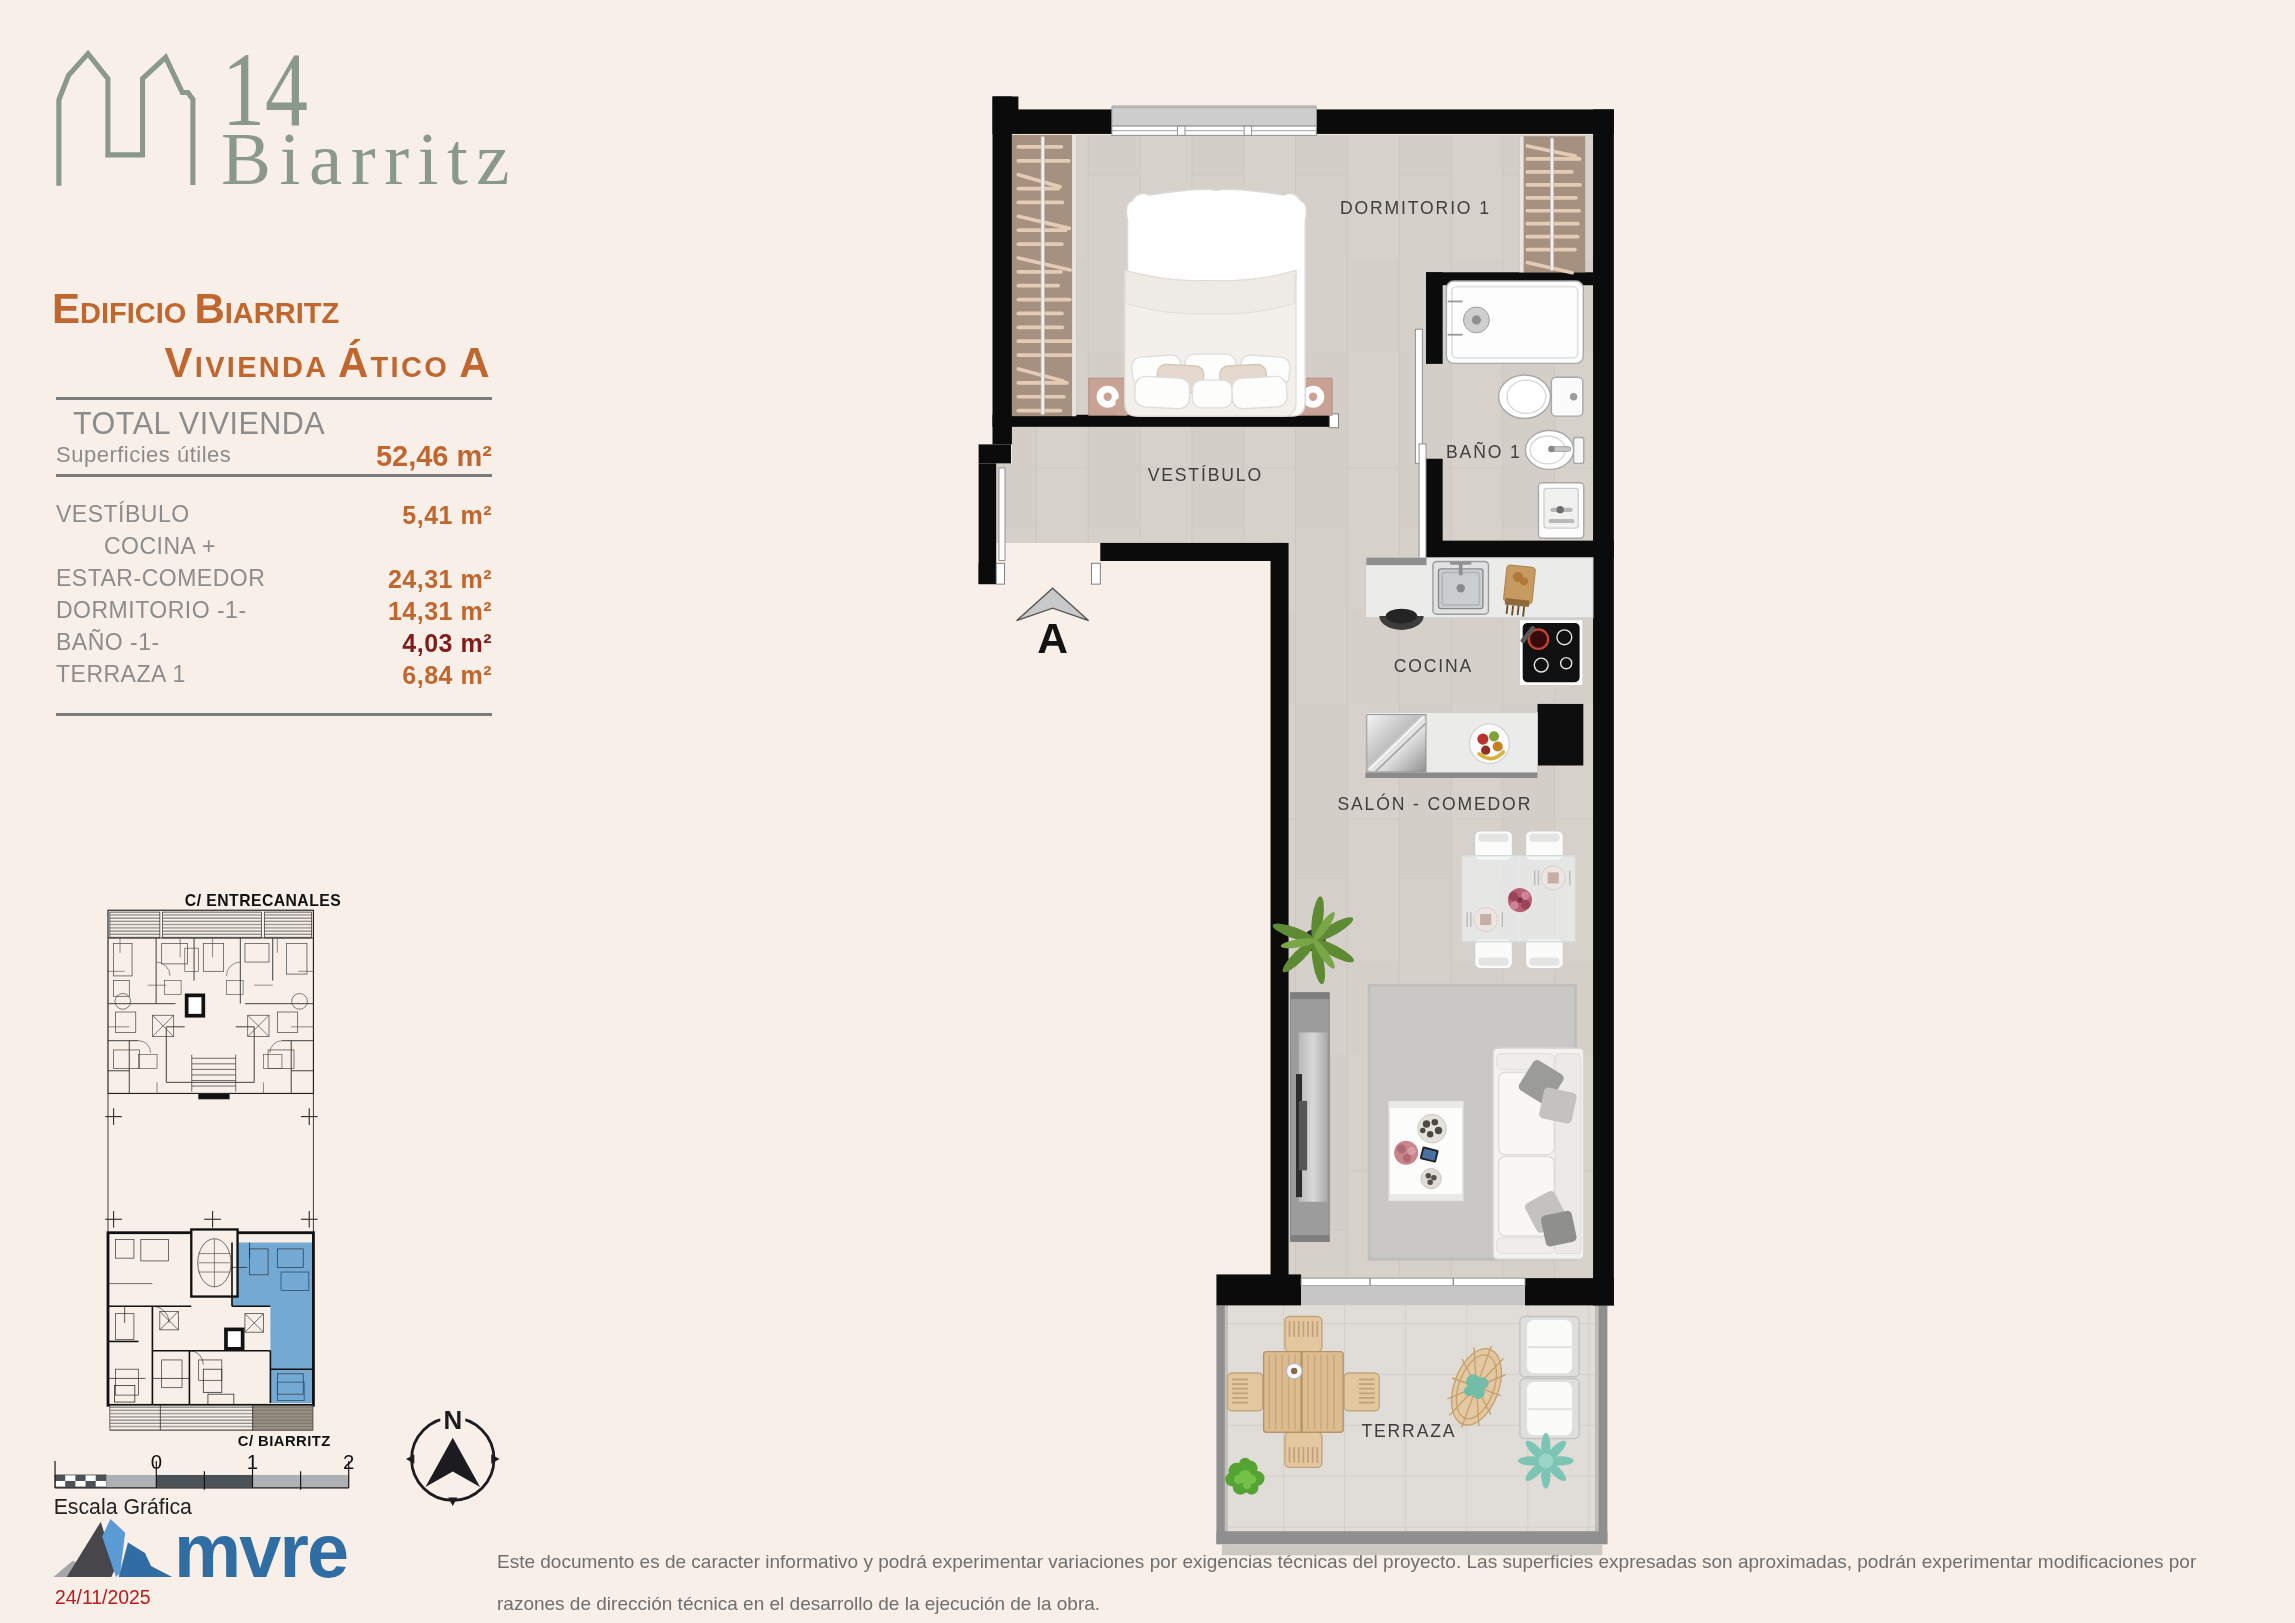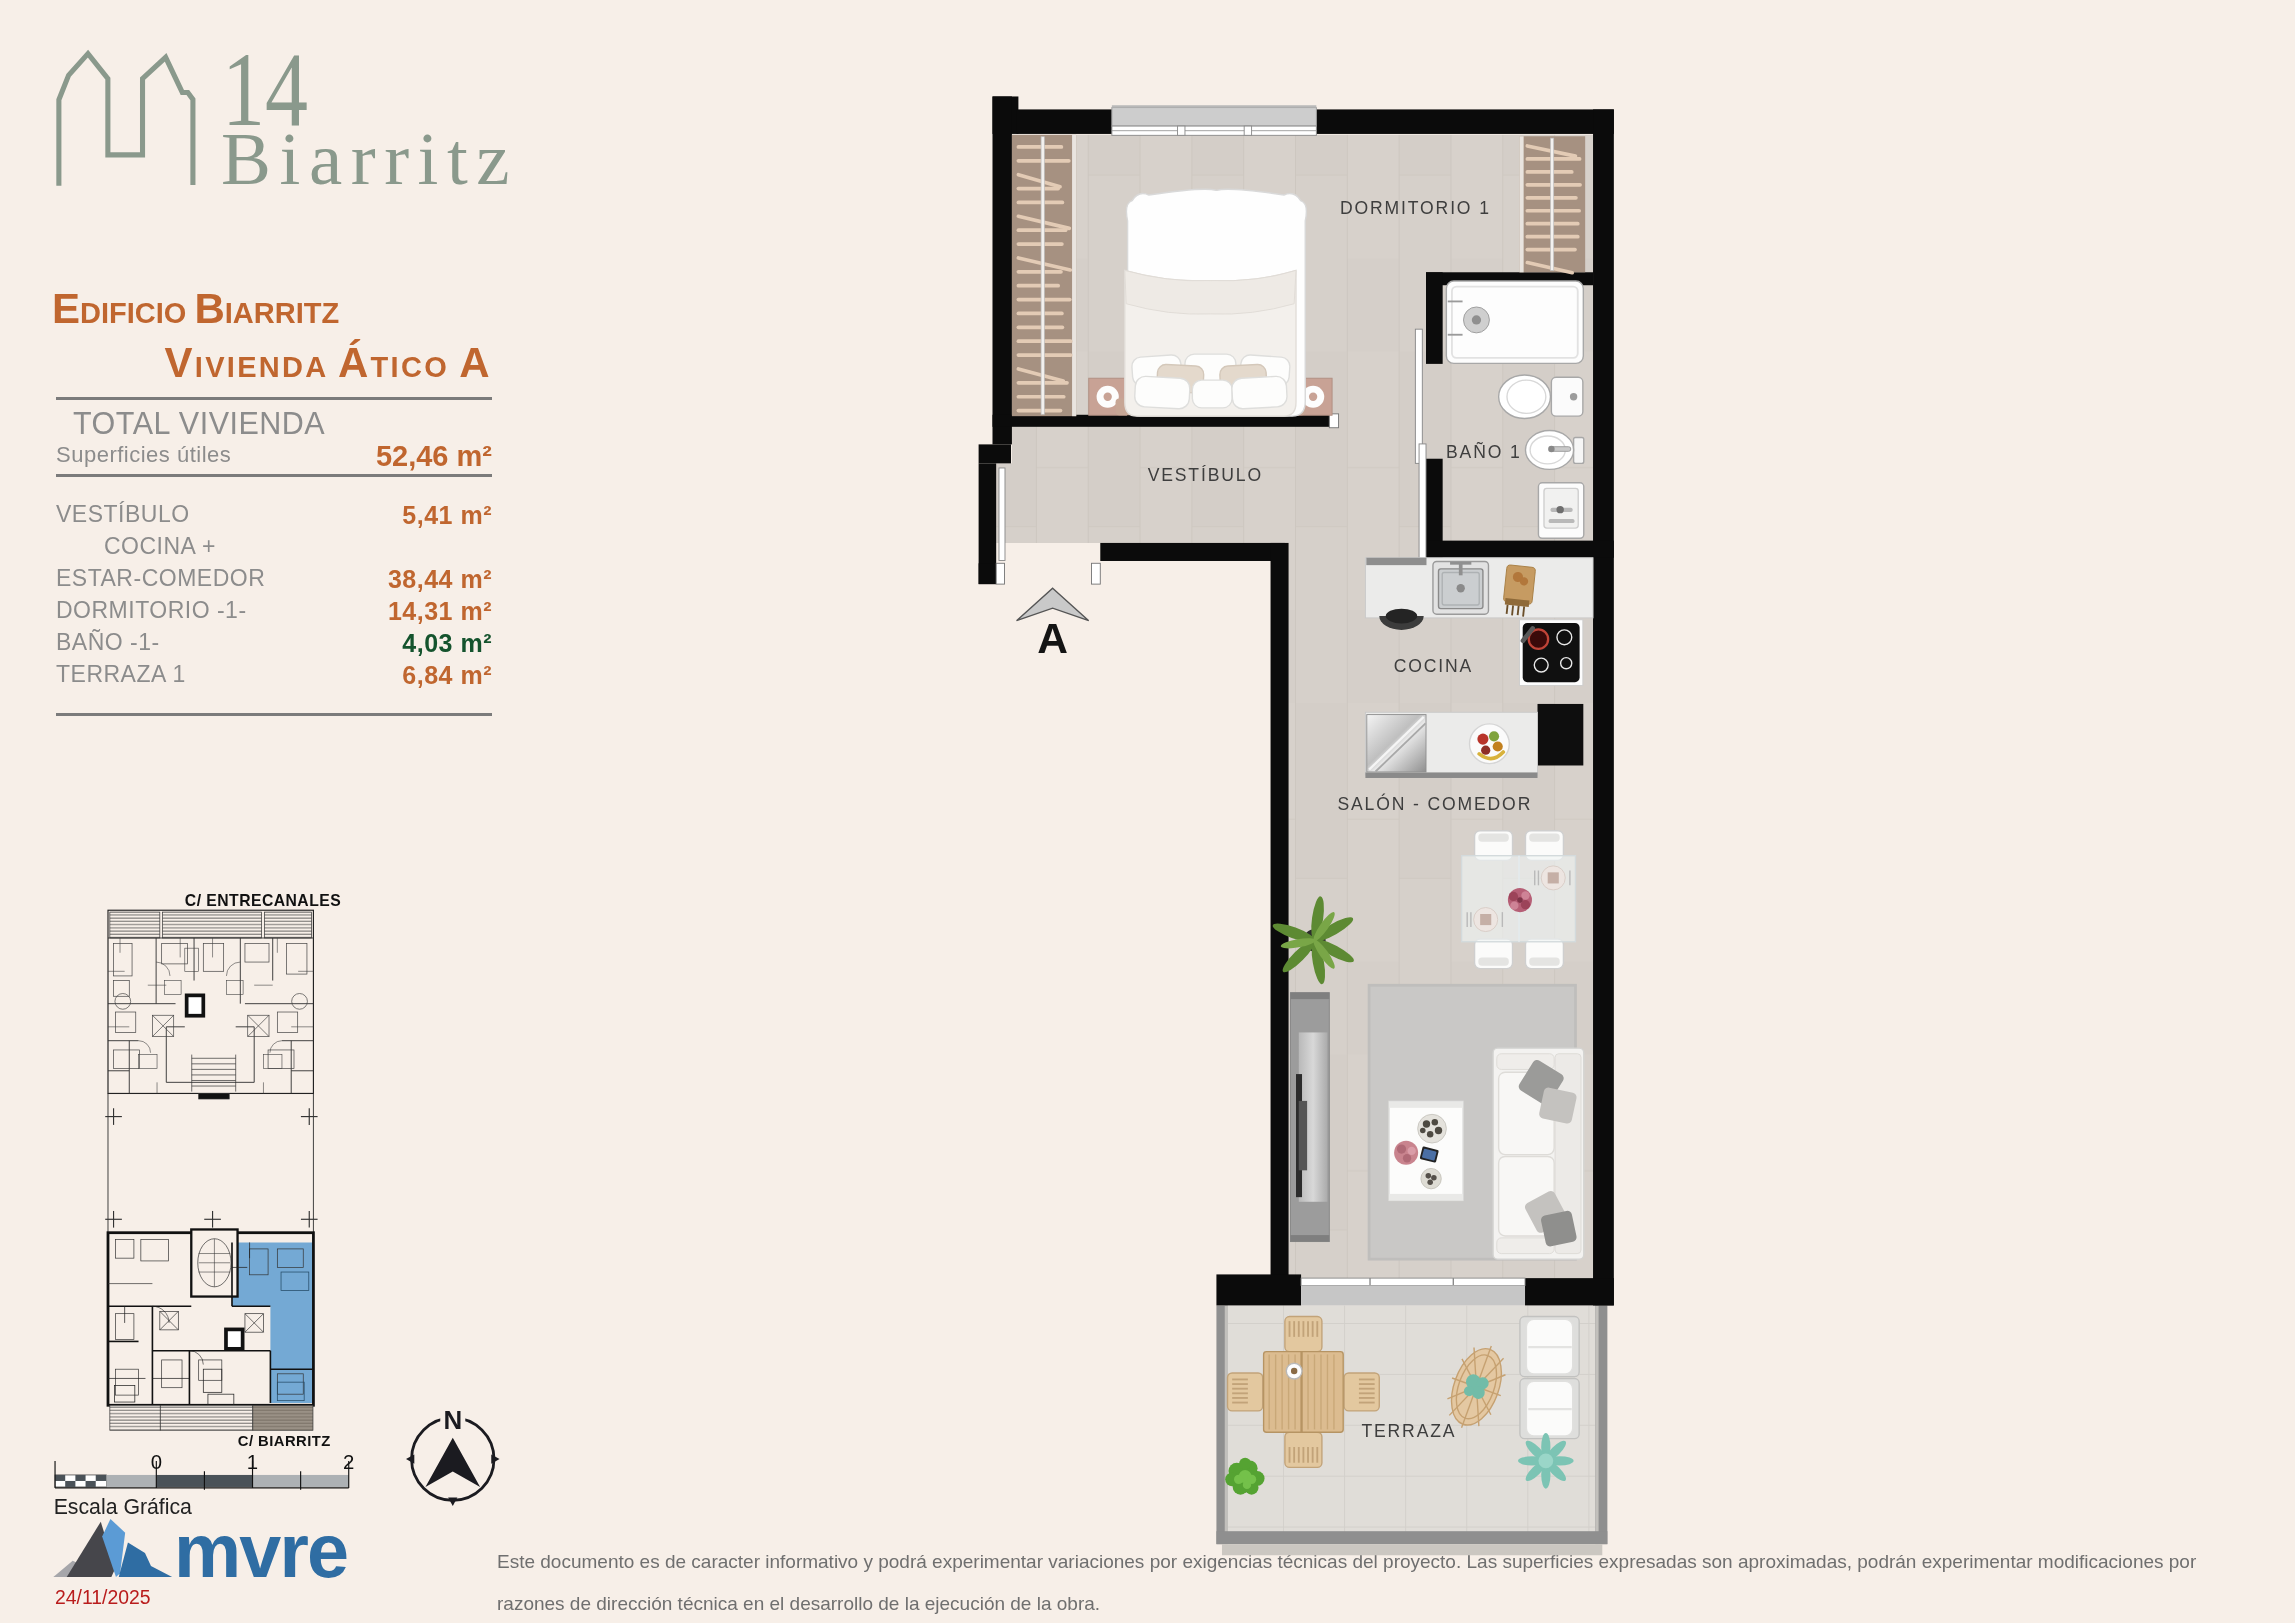--- a/index.html
+++ b/index.html
@@ -35,23 +35,23 @@
 
 <div class="abs" style="left:56px;top:442px;color:#8C8C8C;font-size:22px;letter-spacing:0.5px;">Superficies útiles</div>
 
 <div class="abs" style="left:56px;top:440px;width:436px;color:#C0662F;font-size:29px;font-weight:bold;text-align:right;">52,46 m²</div>
 
 <div class="abs" style="left:56px;top:474px;width:436px;height:2.8px;background:#7B7B7B;"></div>
 
 <div class="abs" style="left:56px;top:501px;width:436px;font-size:23px;color:#8C8C8C;letter-spacing:0.5px;">
   <div style="height:32px;position:relative;">VESTÍBULO<span style="position:absolute;right:0;color:#C0662F;font-weight:bold;font-size:25px;">5,41 m²</span></div>
   <div style="height:32px;position:relative;margin-left:48px;">COCINA +</div>
-  <div style="height:32px;position:relative;">ESTAR-COMEDOR<span style="position:absolute;right:0;color:#C0662F;font-weight:bold;font-size:25px;">38,44 m²</span></div>
+  <div style="height:32px;position:relative;">ESTAR-COMEDOR<span style="position:absolute;right:0;color:#C0662F;font-weight:bold;font-size:25px;">24,31 m²</span></div>
   <div style="height:32px;position:relative;">DORMITORIO -1-<span style="position:absolute;right:0;color:#C0662F;font-weight:bold;font-size:25px;text-align:center;">14,31 m²</span></div>
-  <div style="height:32px;position:relative;">BAÑO -1-<span style="position:absolute;right:0;color:#14532d;font-weight:bold;font-size:25px;">4,03 m²</span></div>
+  <div style="height:32px;position:relative;">BAÑO -1-<span style="position:absolute;right:0;color:#7f1d1d;font-weight:bold;font-size:25px;">4,03 m²</span></div>
   <div style="height:32px;position:relative;">TERRAZA 1<span style="position:absolute;right:0;color:#C0662F;font-weight:bold;font-size:25px;">6,84 m²</span></div>
 </div>
 
 <div class="abs" style="left:56px;top:713px;width:436px;height:2.8px;background:#7B7B7B;"></div>
 
 <svg class="abs" style="left:46px;top:888px" width="347" height="583" viewBox="0 0 750 1260">
   <defs>
     <pattern id="hatchH" width="8" height="7" patternUnits="userSpaceOnUse">
       <rect width="8" height="7" fill="#F7EFE8"></rect>
       <line x1="0" y1="2" x2="8" y2="2" stroke="#333" stroke-width="1.6"></line>

